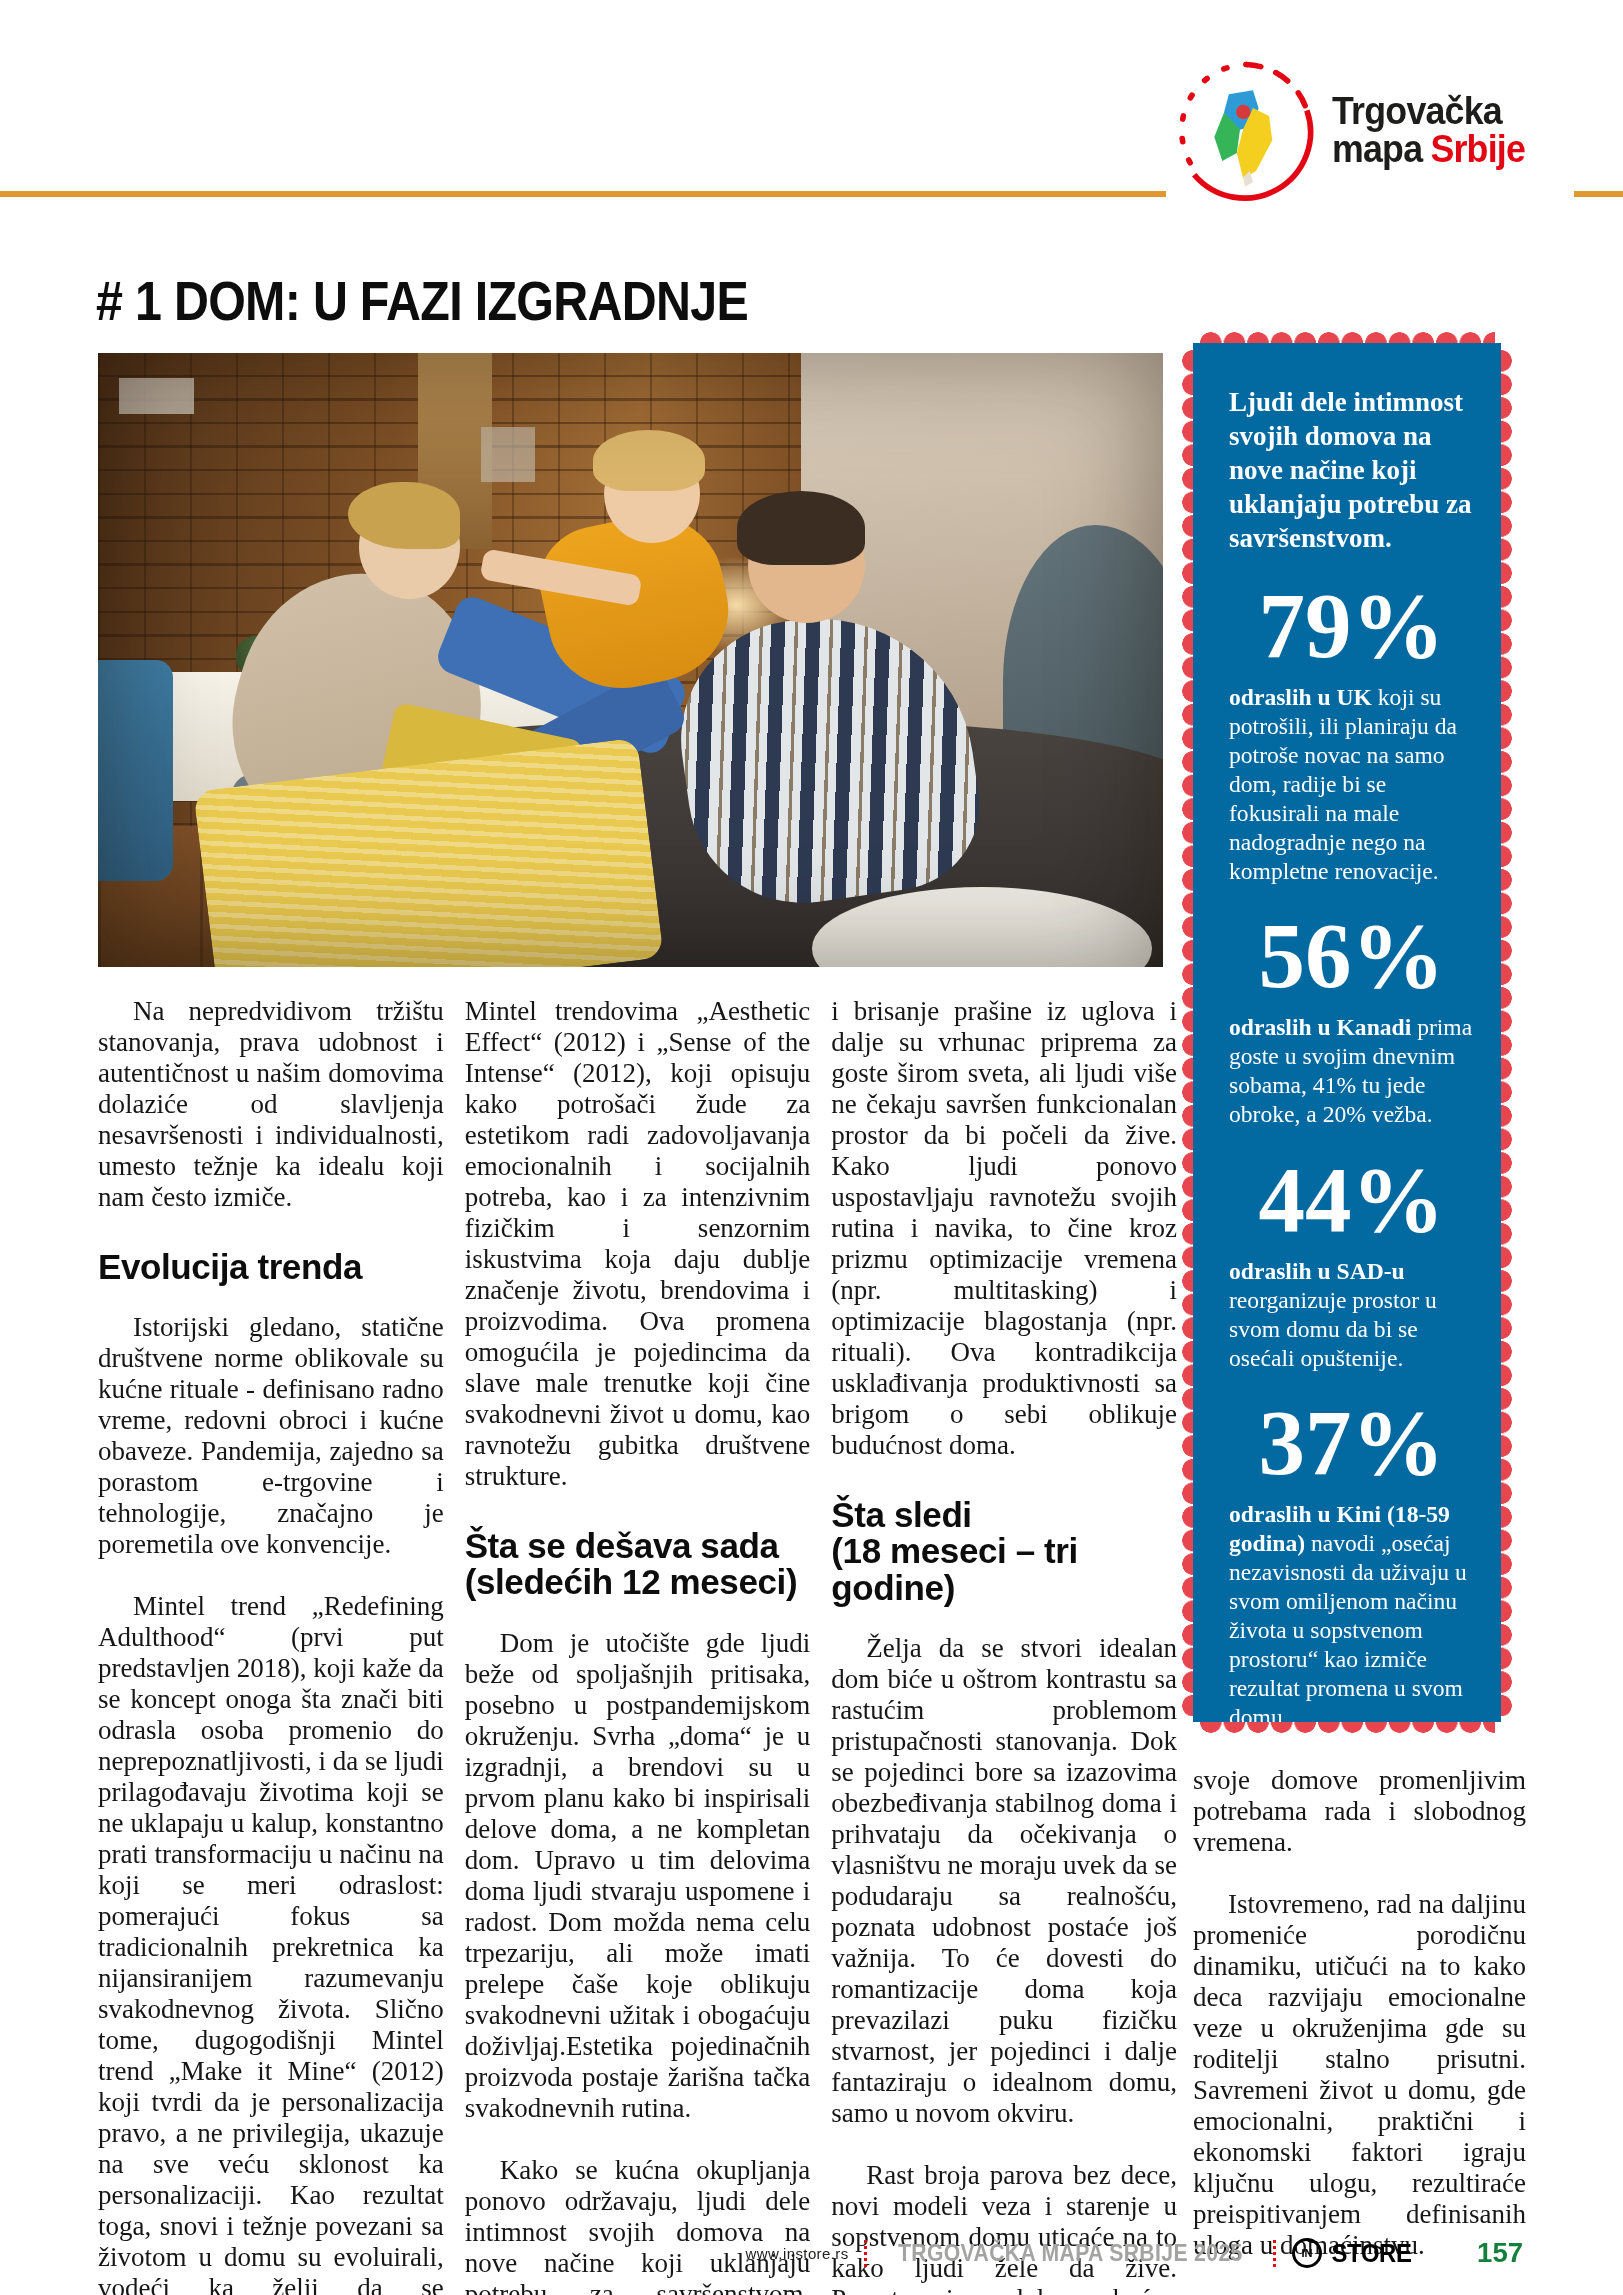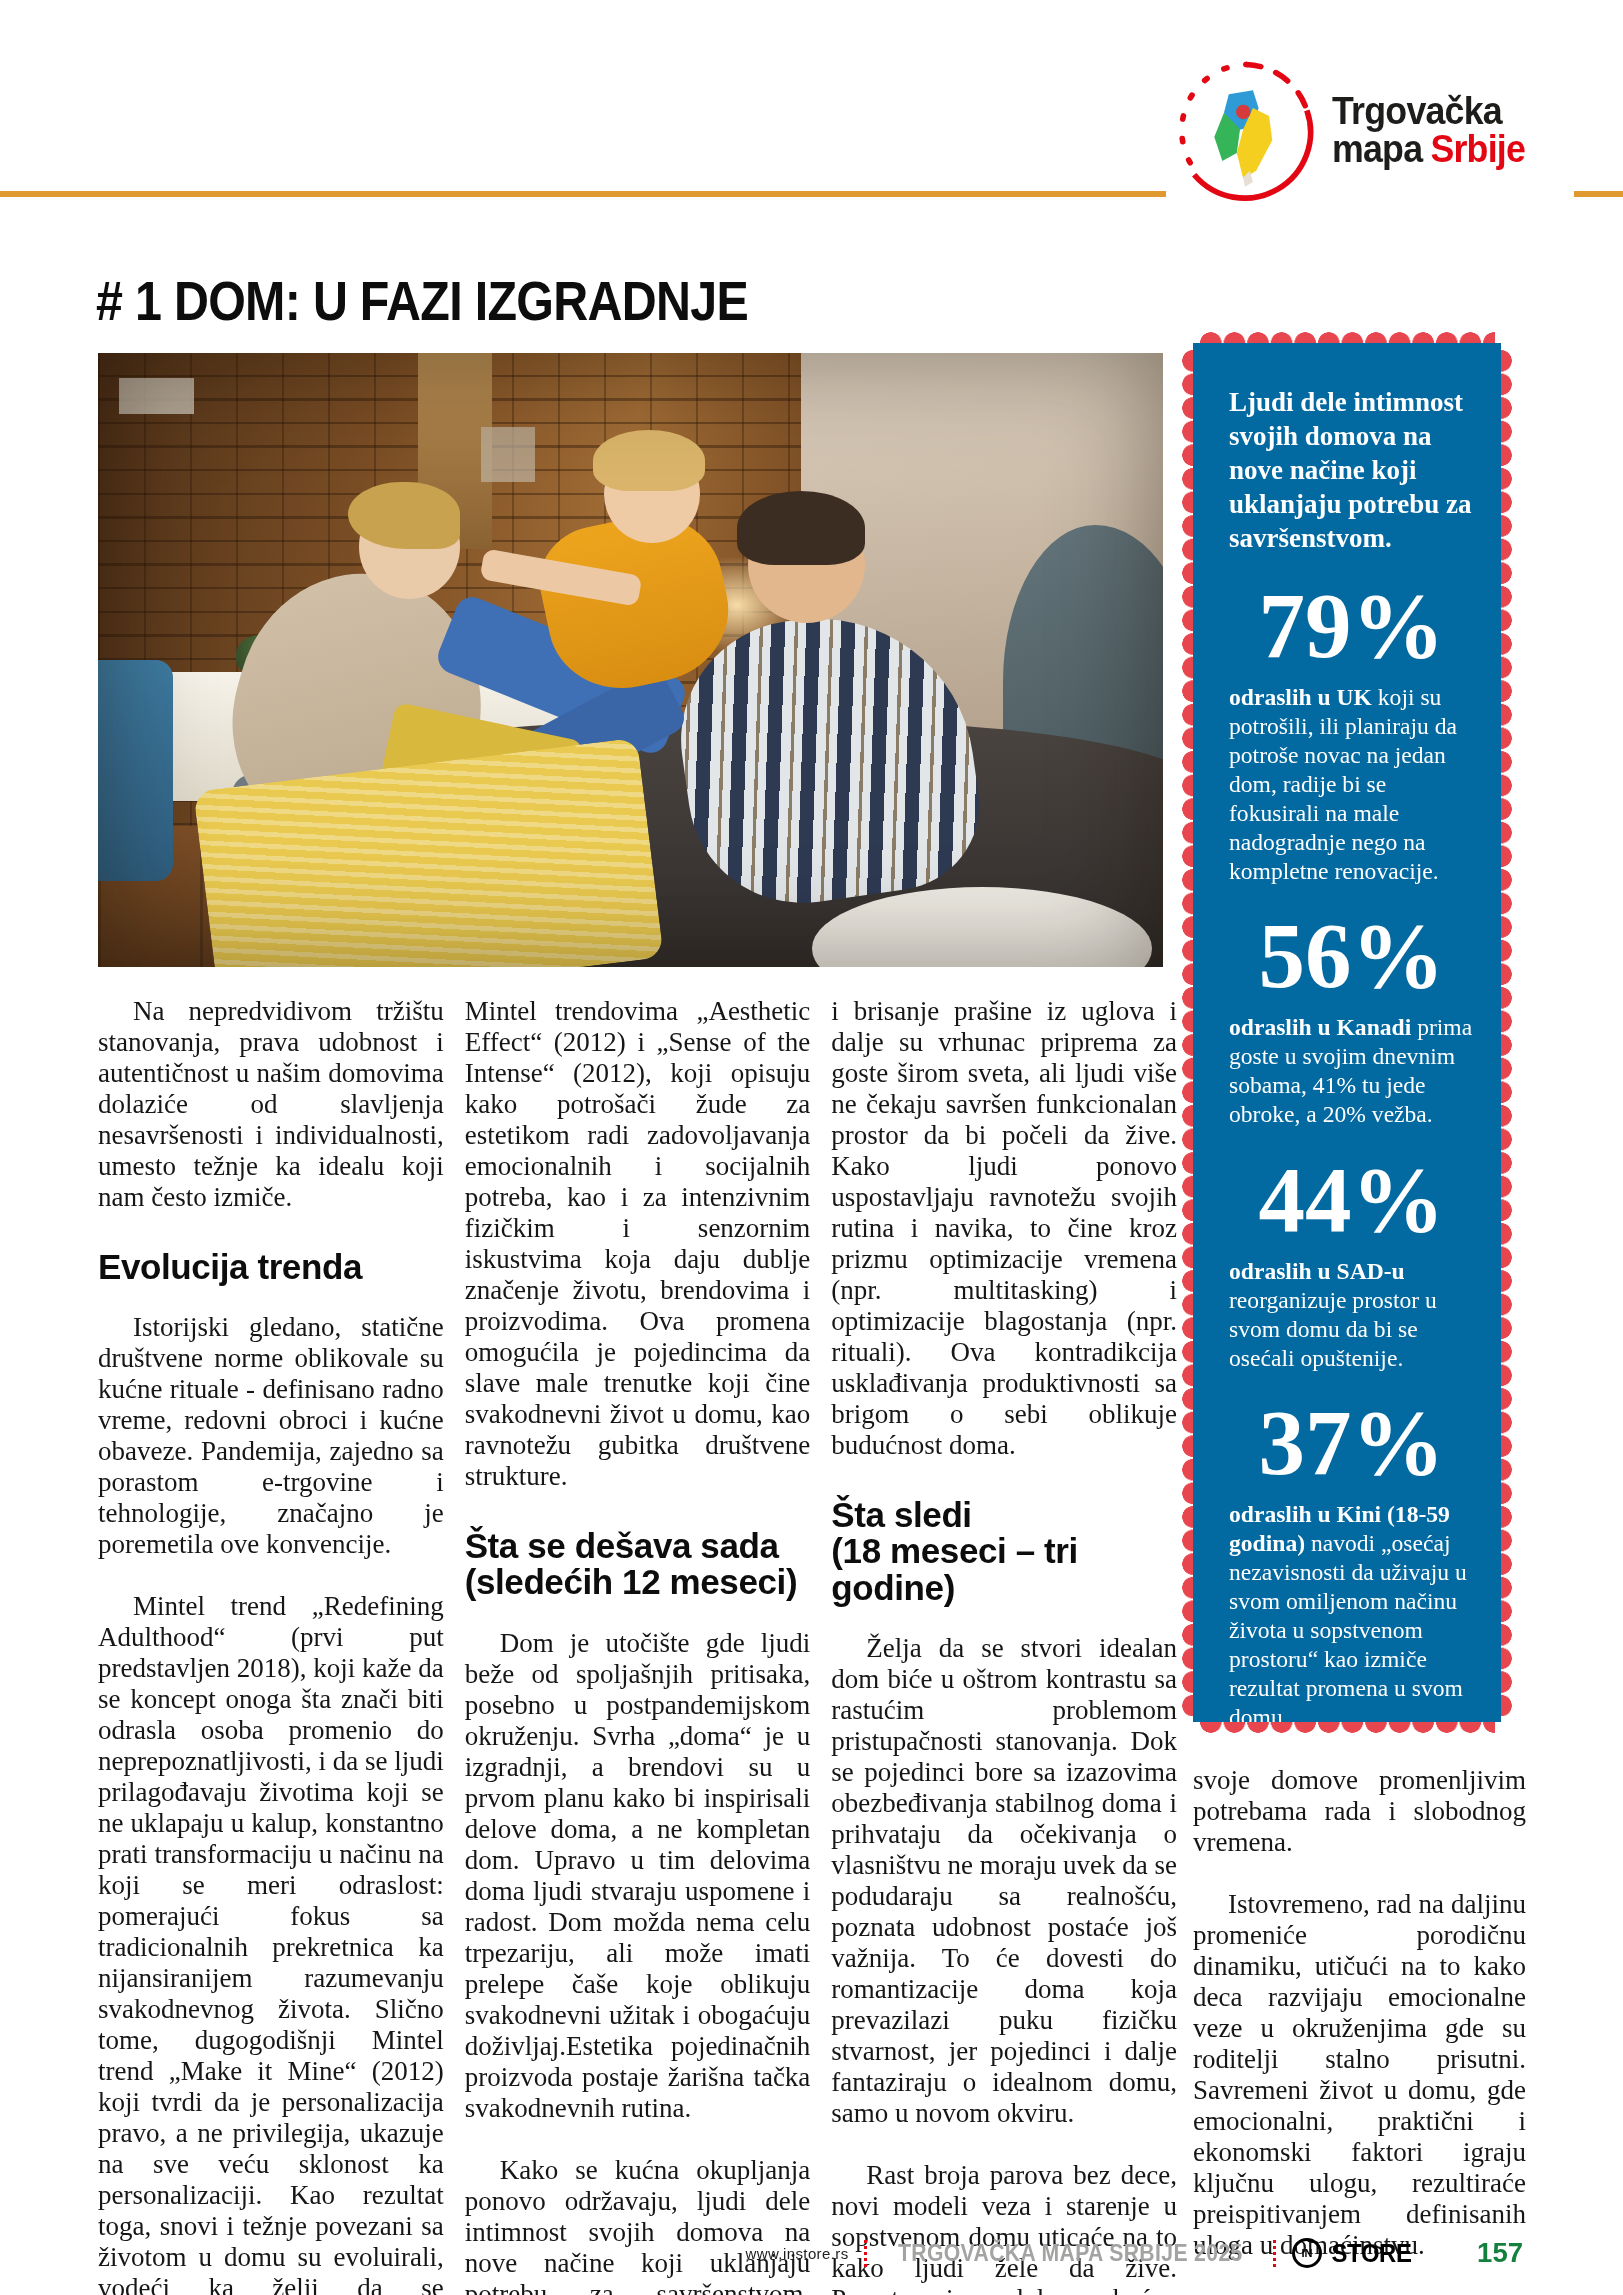--- a/index.html
+++ b/index.html
@@ -198,21 +198,21 @@
     <div class="bubble-wrap">
       <div class="edge edge-top"></div>
       <div class="edge edge-bottom"></div>
       <div class="edge edge-left"></div>
       <div class="edge edge-right"></div>
       <div class="bubble">
         <p class="sb-intro">Ljudi dele intimnost svojih domova na nove načine koji uklanjaju potrebu za savršenstvom.</p>
 
         <div class="stat">
           <div class="stat-value">79%</div>
-          <p class="stat-text"><b>odraslih u UK</b><span> koji su potrošili, ili planiraju da potroše novac na jedan dom, radije bi se fokusirali na male nadogradnje nego na kompletne renovacije.</span></p>
+          <p class="stat-text"><b>odraslih u UK</b><span> koji su potrošili, ili planiraju da potroše novac na samo dom, radije bi se fokusirali na male nadogradnje nego na kompletne renovacije.</span></p>
         </div>
 
         <div class="stat">
           <div class="stat-value">56%</div>
           <p class="stat-text"><b>odraslih u Kanadi</b><span> prima goste u svojim dnevnim sobama, 41% tu jede obroke, a 20% vežba.</span></p>
         </div>
 
         <div class="stat">
           <div class="stat-value">44%</div>
           <p class="stat-text"><b>odraslih u SAD-u</b><span> reorganizuje prostor u svom domu da bi se osećali opuštenije.</span></p>

